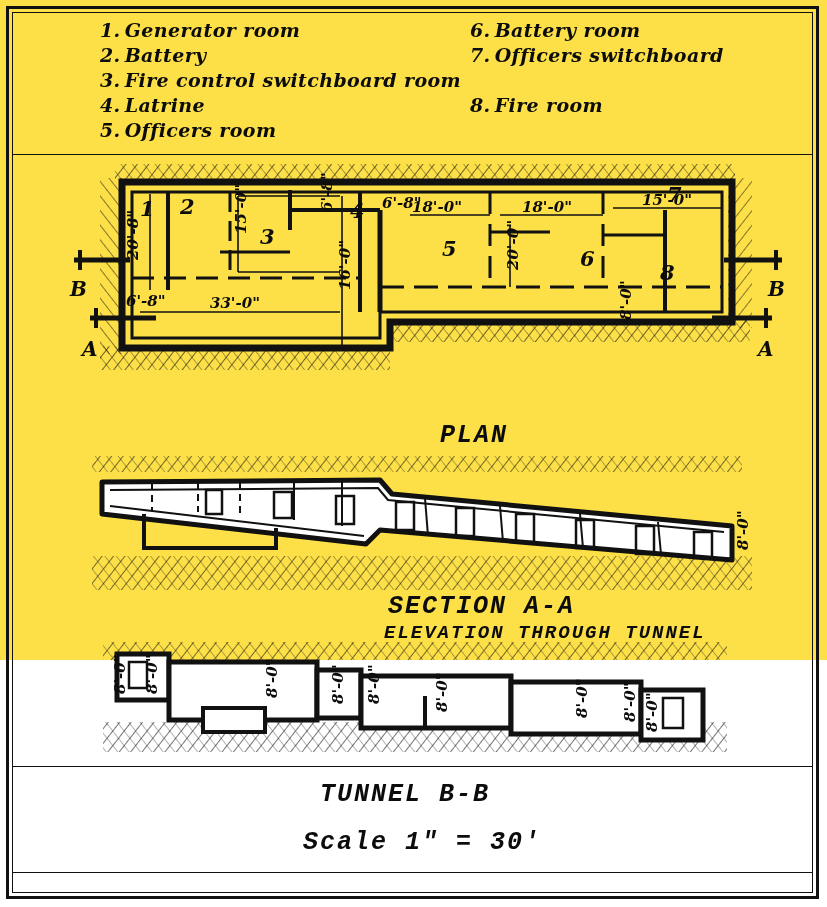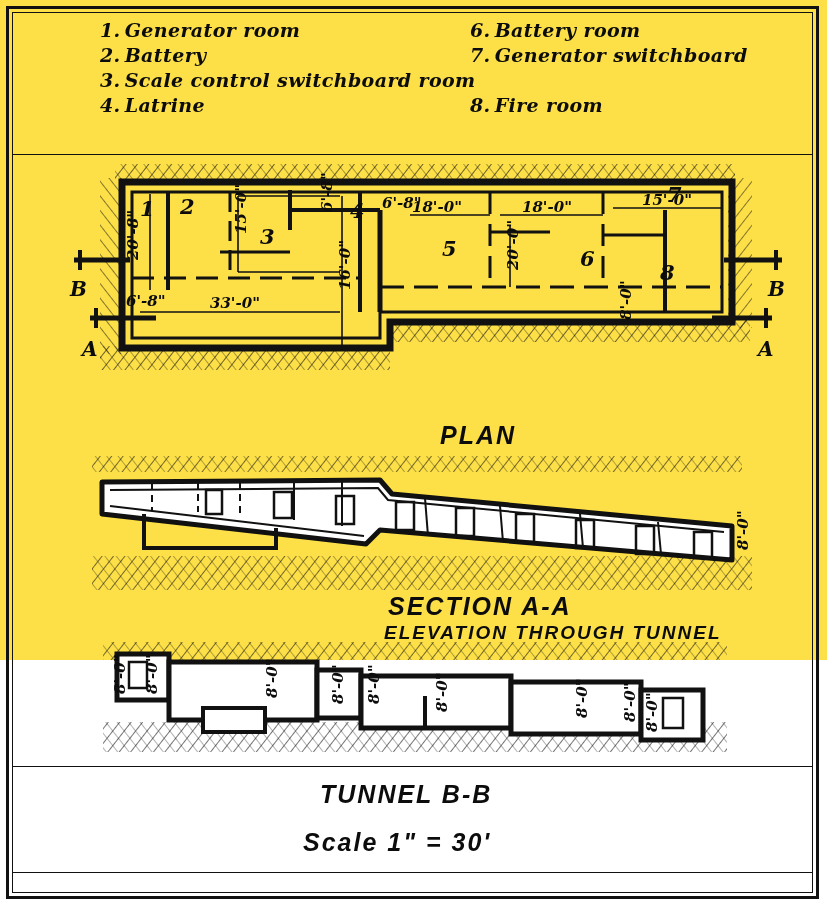--- a/index.html
+++ b/index.html
@@ -71,21 +71,21 @@
     white-space: nowrap;
   }
   .legend-item .num { margin-right: 4px; }
 
   
   .dwg {
     position: absolute;
   }
   .cap {
     position: absolute;
-    font-family: Liberation Sans, sans-serif;
+    font-family: Liberation Mono, monospace;
     font-style: italic;
     font-weight: 700;
     letter-spacing: 2px;
     color: #0c0c0c;
     white-space: nowrap;
   }
   .cap.big { font-size: 25px; }
   .cap.mid { font-size: 19px; }
 
   svg text {
@@ -111,32 +111,35 @@
 
   <div class="legend">
     <div class="legend-col left">
       <div class="legend-item">
         <span class="num">1.</span><span>Generator room</span>
       </div>
       <div class="legend-item">
         <span class="num">2.</span><span>Battery</span>
       </div>
       <div class="legend-item">
-        <span class="num">3.</span><span>Scale control switchboard room</span>
+        <span class="num">3.</span><span>Fire control switchboard room</span>
       </div>
       <div class="legend-item">
         <span class="num">4.</span><span>Latrine</span>
+      </div>
+      <div class="legend-item">
+        <span class="num">5.</span><span>Officers room</span>
       </div>
     </div>
     <div class="legend-col right">
       <div class="legend-item">
         <span class="num">6.</span><span>Battery room</span>
       </div>
       <div class="legend-item">
-        <span class="num">7.</span><span>Generator switchboard</span>
+        <span class="num">7.</span><span>Officers switchboard</span>
       </div>
       <div class="legend-item" style="margin-top:25px;">
         <span class="num">8.</span><span>Fire room</span>
       </div>
     </div>
   </div>
 
   <svg class="dwg" style="left:60px; top:160px;" width="740" height="240" viewBox="0 0 740 240">
     <defs>
       <pattern id="hatchA" width="9" height="9" patternTransform="rotate(38)" patternUnits="userSpaceOnUse">

